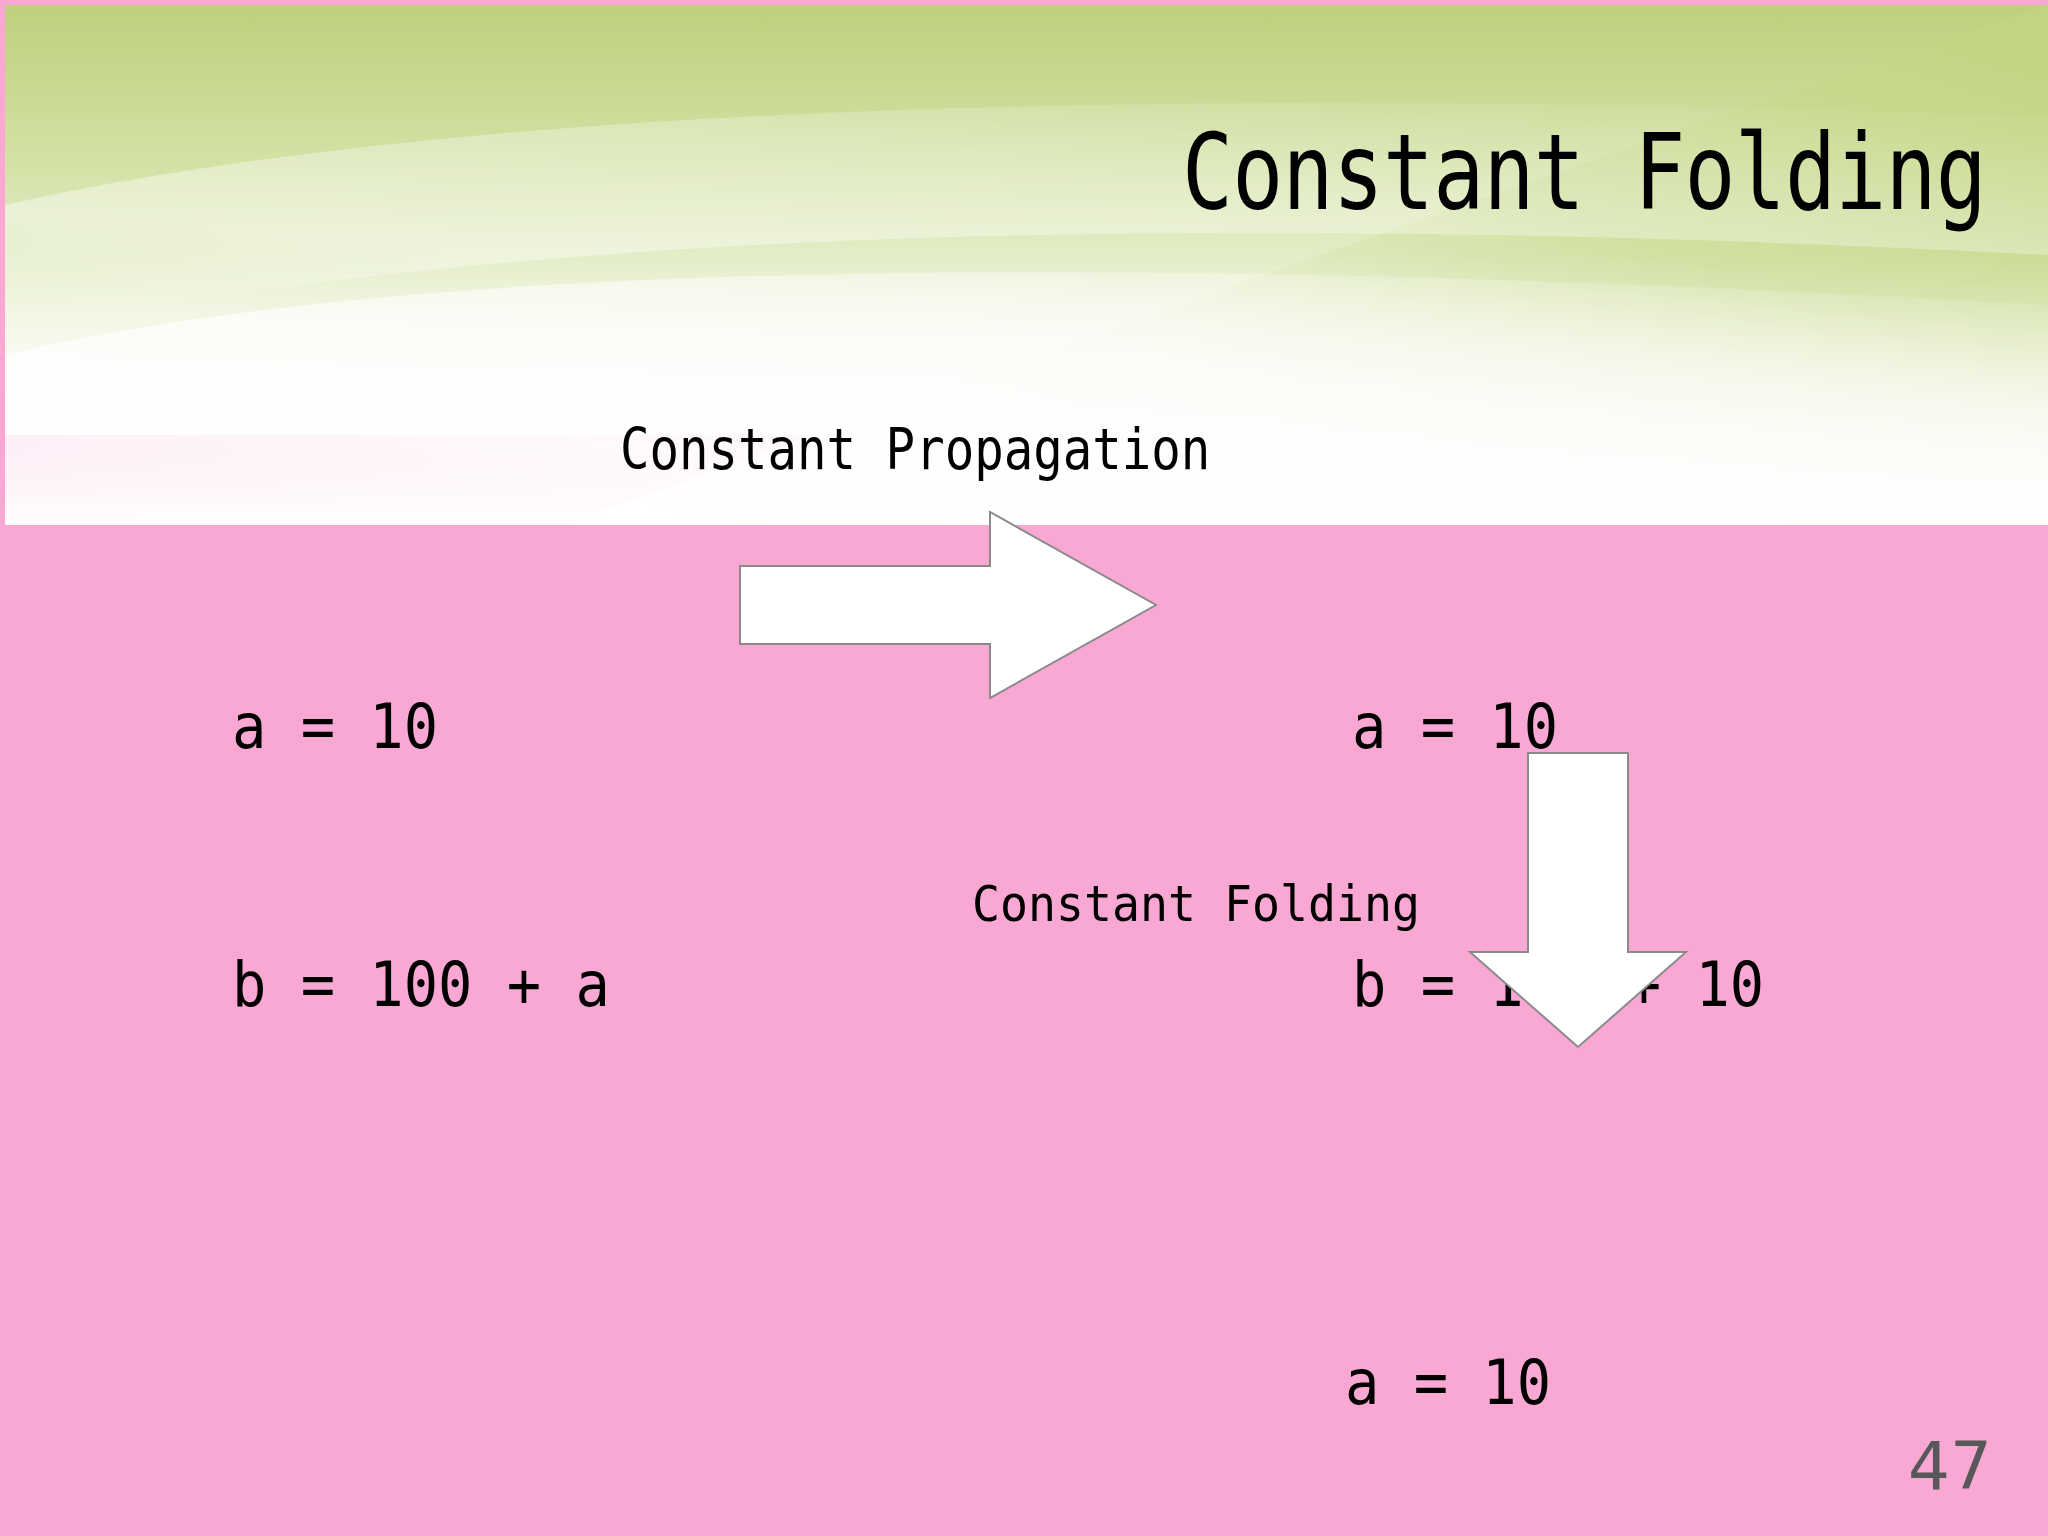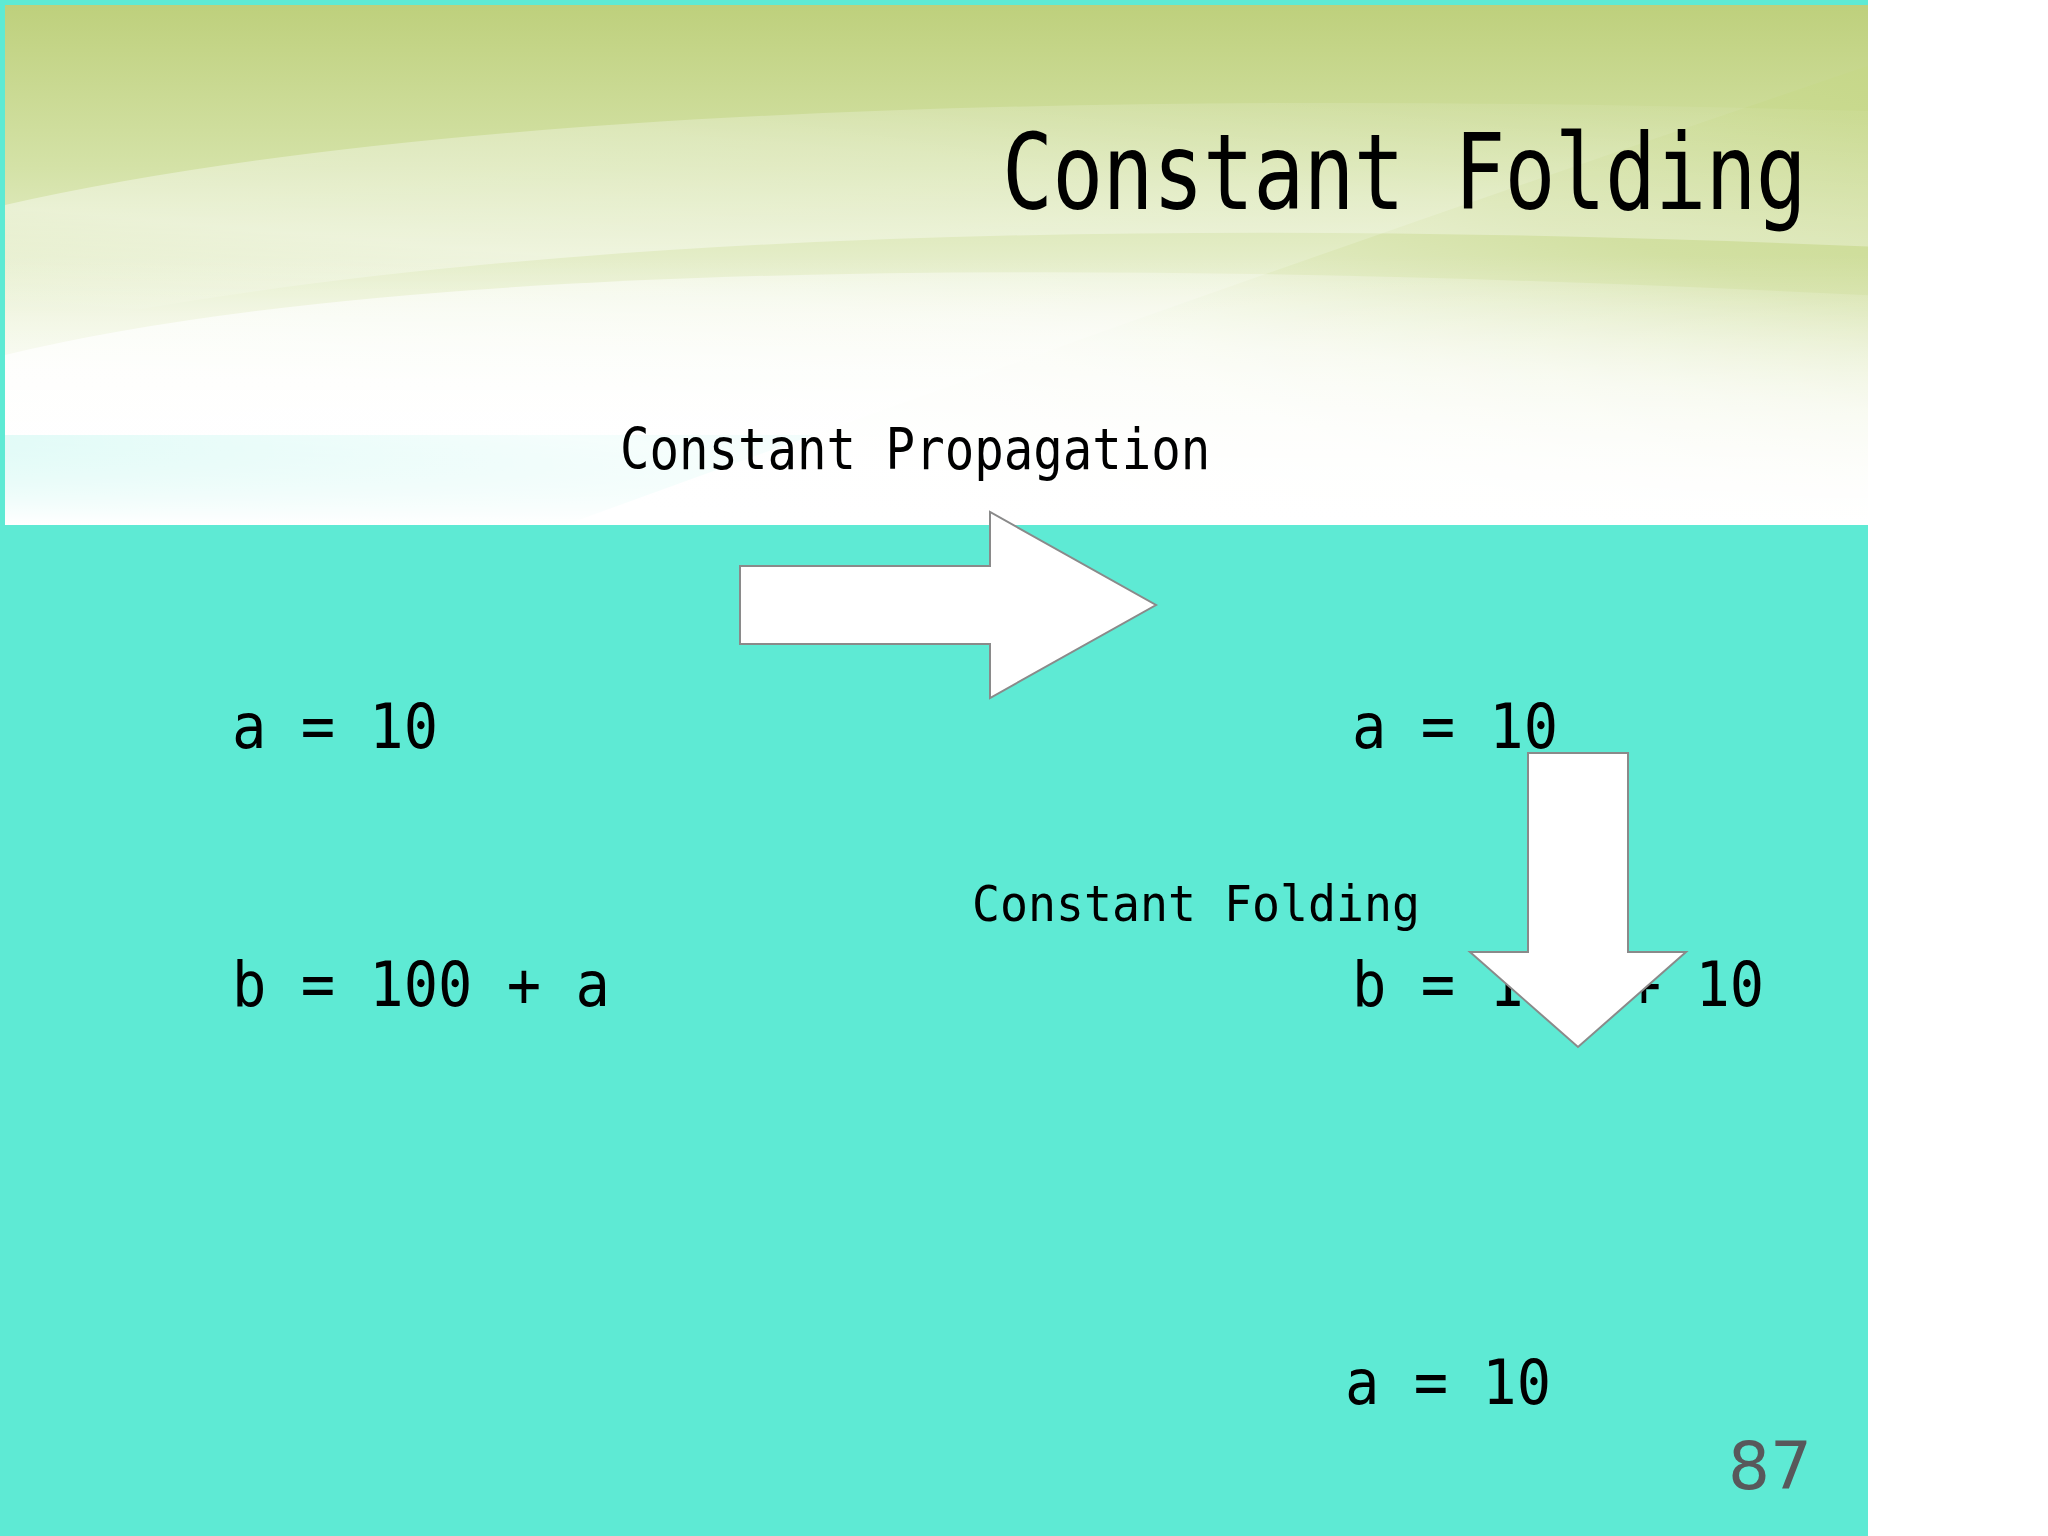--- a/index.html
+++ b/index.html
@@ -2,24 +2,24 @@
 <html><head>
 <meta charset="utf-8">
 <style>
   html, body {
     margin: 0;
     padding: 0;
     background: #ffffff;
   }
   #slide {
     position: relative;
-    width: 1868px;
+    width: 2048px;
     height: 1536px;
     overflow: hidden;
-    background: #5eead4;
+    background: #f9a8d4;
     font-family: "DejaVu Sans Mono", monospace;
   }
 
   
   #header-art {
     position: absolute;
     left: 5px;
     top: 5px;
     width: 2043px;
     height: 520px;
@@ -183,15 +183,15 @@
     <svg viewBox="0 0 224 300" width="224" height="300" aria-hidden="true">
       <polygon class="arrow-shape" points="62,3 162,3 162,202 220,202 112,297 4,202 62,202"></polygon>
     </svg>
   </div>
 
   <div class="code-block" id="code-after">
     <div class="code-line">a = 10</div>
     
   </div>
 
-  <div id="page-number">87</div>
+  <div id="page-number">47</div>
 
 </div>
 
 </body></html>

